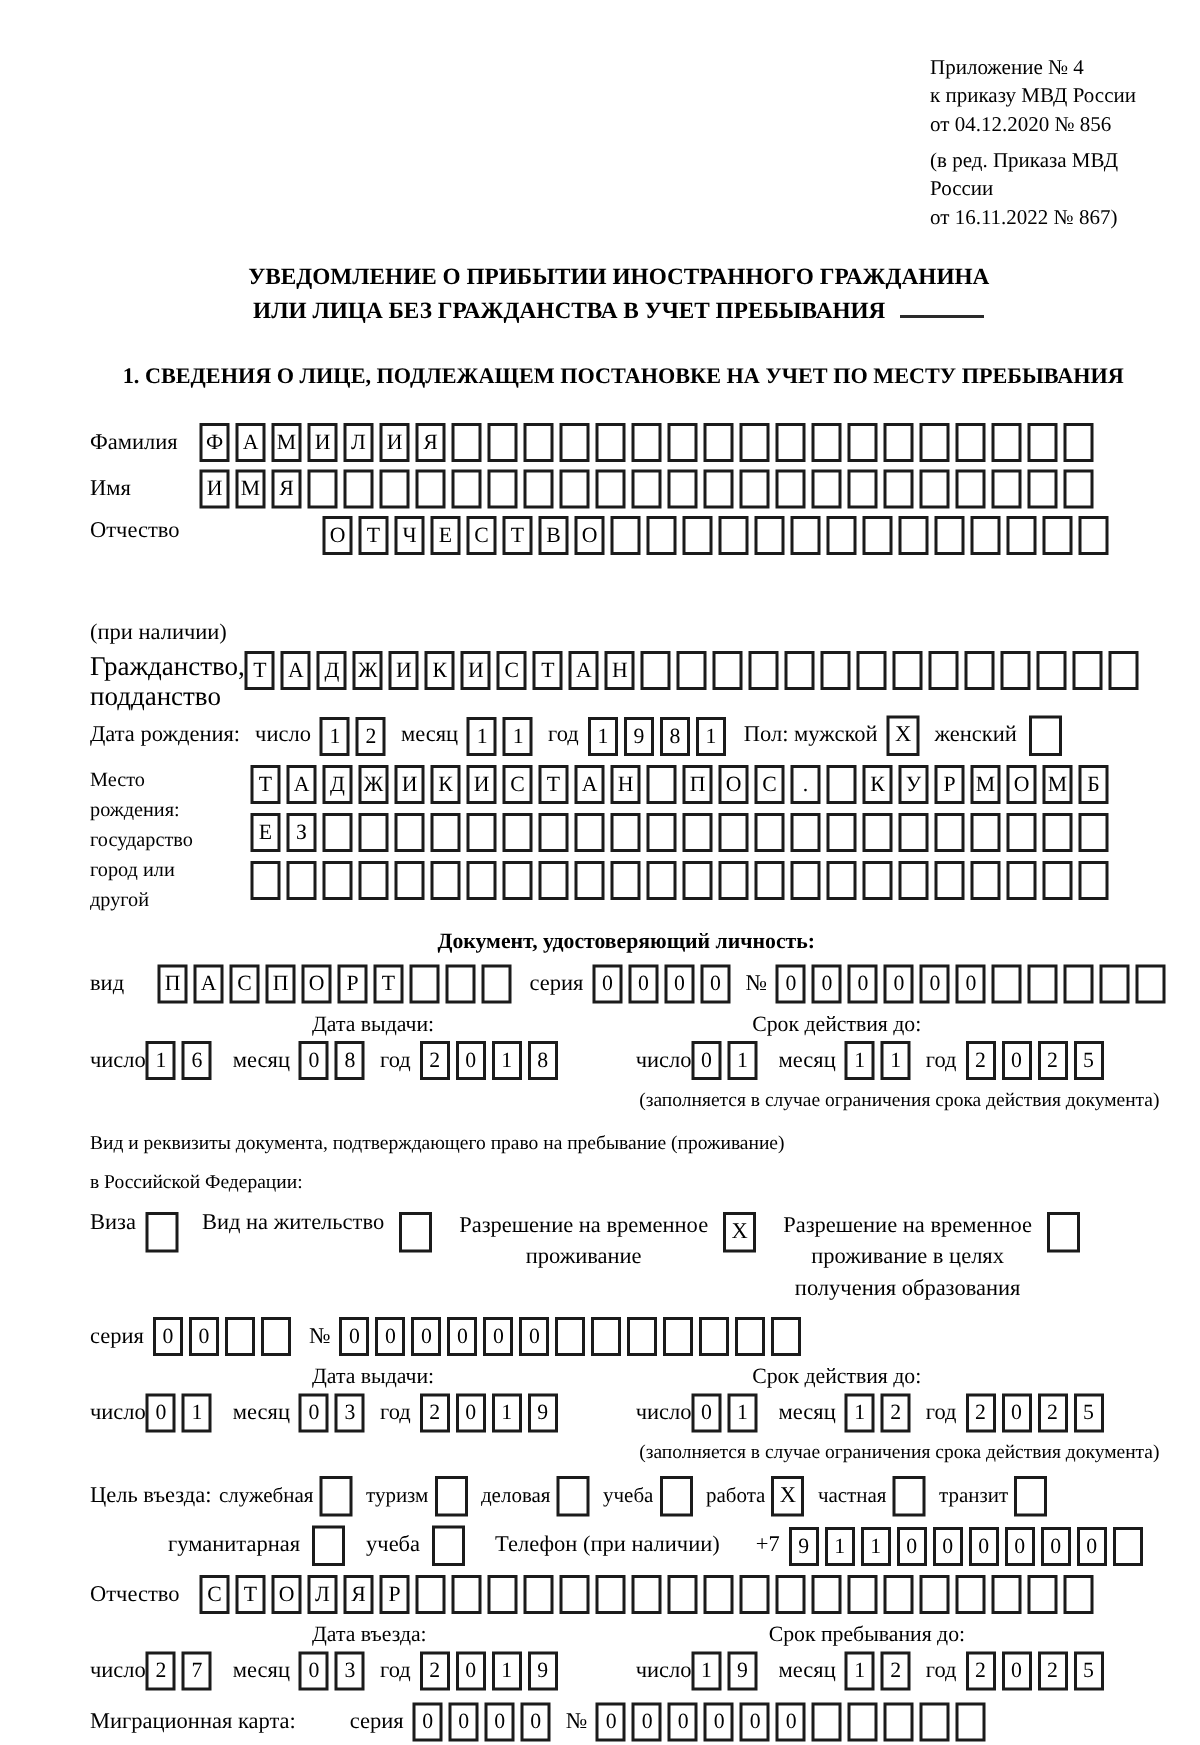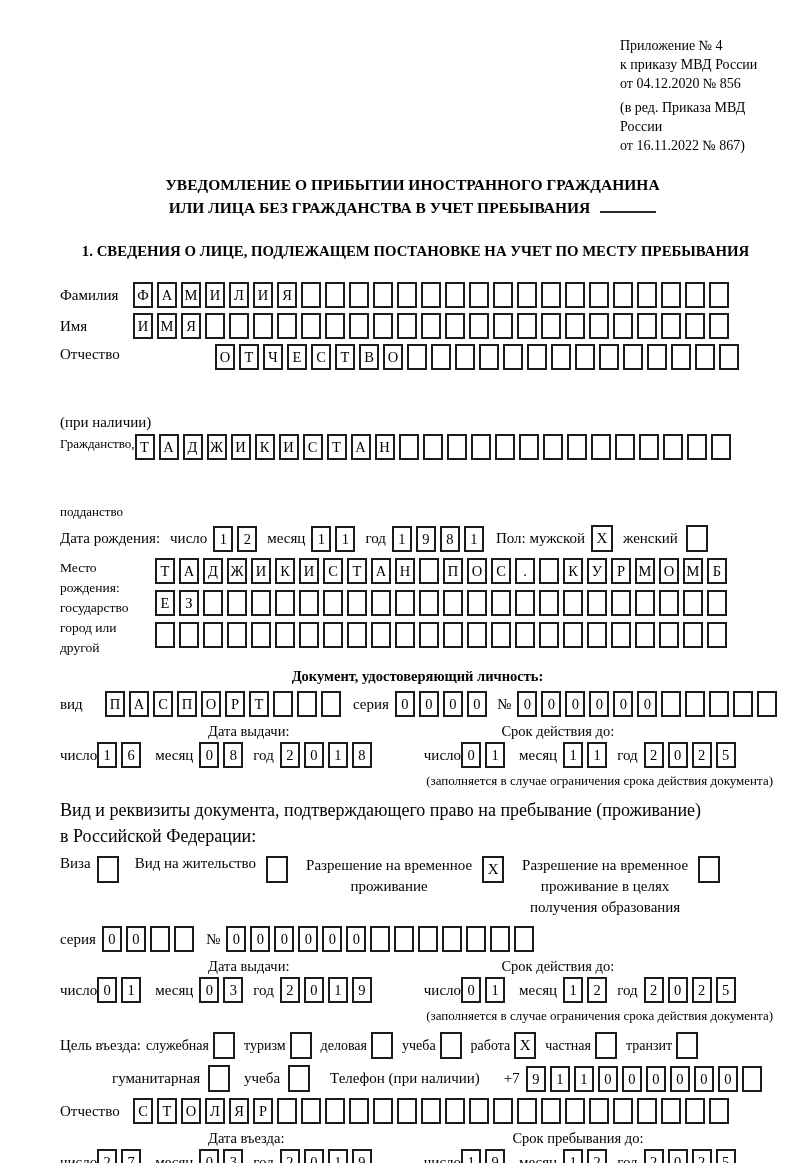--- a/index.html
+++ b/index.html
@@ -35,28 +35,28 @@
     width:22px;height:27px;
     border:2px solid #1b1b1b;
     display:inline-flex;align-items:center;justify-content:center;
     font-size:15px;
   }
   .lbl{flex:0 0 auto;}
   .w73{flex:0 0 73px;}
   .lblcol{flex:0 0 auto;display:flex;flex-direction:column;justify-content:flex-start;}
   .lblcol div{line-height:20px;}
   .small{font-size:13.5px;}
-  .tiny{font-size:13px;gap:48px;}
+  .tiny{font-size:18px;}
   .g6{margin-left:6px;} .g8{margin-left:8px;} .g10{margin-left:10px;} .g14{margin-left:14px;}
   .doc-heading{text-align:center;font-weight:bold;font-size:14.5px;margin:10px 0 6px -10px;}
   .datehdr{display:flex;font-size:14.5px;margin:6px 0 2px 0;}
   .datehdr .h1{margin-left:148px;}
   .datehdr .h2{margin-left:212px;}
   .note{font-size:13px;text-align:right;margin:2px 12px 8px 0;}
-  .para{font-size:18px;line-height:26px;}
+  .para{font-size:13px;line-height:26px;}
   .rvp{align-items:flex-start;margin-top:6px;}
   .rvp .cbox{margin-top:1px;}
   .stack{display:flex;flex-direction:column;align-items:center;line-height:21px;font-size:15px;}
   .opt{margin-left:9px;font-size:14px;}
   .purpose .cbox{margin-left:4px;}
   .purpose{font-size:14px;}
 </style>
 </head>
 <body>
 
@@ -226,21 +226,21 @@
           <span class="cell">9</span>
           <span class="cell">8</span>
           <span class="cell">1</span>
         </span>
       <span class="lbl g8">Пол: мужской</span>
       <span class="cbox g6">X</span>
       <span class="lbl g10">женский</span>
       <span class="cbox g8"></span>
     </div>
 
-    <div class="frow" style="align-items:flex-start;margin-bottom:2px;">
+    <div class="frow" style="align-items:flex-start;margin-bottom:2px;gap:12px;">
       <span class="lblcol small" style="flex:0 0 95px;line-height:24px;">
         <div>Место рождения:</div>
         <div>государство</div>
         <div>город или другой</div>
       </span>
       <span>
         <div class="cells" style="margin-bottom:6px;">
             <span class="cell">Т</span>
             <span class="cell">А</span>
             <span class="cell">Д</span>

